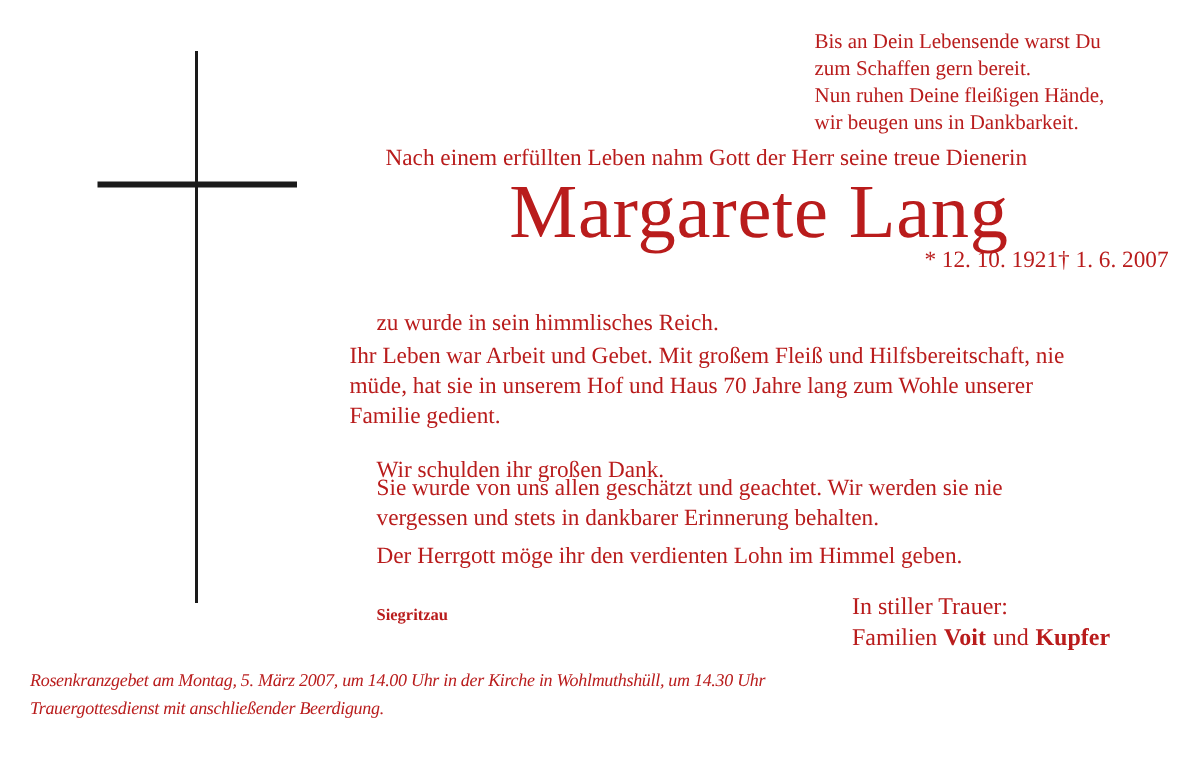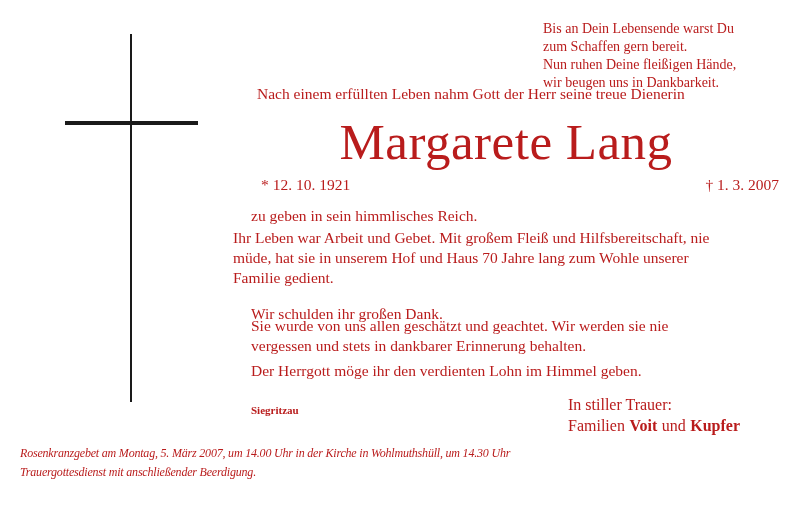--- a/index.html
+++ b/index.html
@@ -29,35 +29,35 @@
     left: 65px; top: 121px;
     width: 133px; height: 4px;
     background: #1a1a1a;
   }
 
   .epigraph {
     left: 543px; top: 20px;
     font-size: 14px; line-height: 18px;
   }
   .intro {
-    left: 257px; top: 84px;
+    left: 257px; top: 96px;
     font-size: 15.5px; line-height: 20px;
   }
   .name {
     left: 252px; top: 114px;
     width: 508px;
     text-align: center;
     font-size: 51px; line-height: 56px;
     letter-spacing: 0.5px;
   }
   .dates {
-    left: 261px; top: 175px;
+    left: 261px; top: 164px;
     width: 518px;
     display: flex;
-    justify-content: space-between;
+    justify-content: flex-end;
     font-size: 15.5px; line-height: 20px;
   }
   .body-text {
     font-size: 15.5px; line-height: 20px;
   }
   .continuation { left: 251px; top: 206px; }
   .p1 { left: 233px; top: 228px; }
   .p2 { left: 251px; top: 304px; }
   .p3 { left: 251px; top: 316px; }
   .p4 { left: 251px; top: 361px; }
@@ -98,24 +98,24 @@
 zum Schaffen gern bereit.
 Nun ruhen Deine fleißigen Hände,
 wir beugen uns in Dankbarkeit.</div>
 
   <div class="abs intro">Nach einem erfüllten Leben nahm Gott der Herr seine treue Dienerin</div>
 
   <div class="abs name">Margarete Lang</div>
 
   <div class="abs dates">
     <span>* 12. 10. 1921</span>
-    <span>† 1. 3. 2007</span>
+    <span>† 1. 6. 2007</span>
   </div>
 
-  <div class="abs continuation body-text">zu geben in sein himmlisches Reich.</div>
+  <div class="abs continuation body-text">zu wurde in sein himmlisches Reich.</div>
 
   <div class="abs p1 body-text preline">Ihr Leben war Arbeit und Gebet. Mit großem Fleiß und Hilfsbereitschaft, nie
 müde, hat sie in unserem Hof und Haus 70 Jahre lang zum Wohle unserer
 Familie gedient.</div>
 
   <div class="abs p2 body-text">Wir schulden ihr großen Dank.</div>
 
   <div class="abs p3 body-text preline">Sie wurde von uns allen geschätzt und geachtet. Wir werden sie nie
 vergessen und stets in dankbarer Erinnerung behalten.</div>
 

